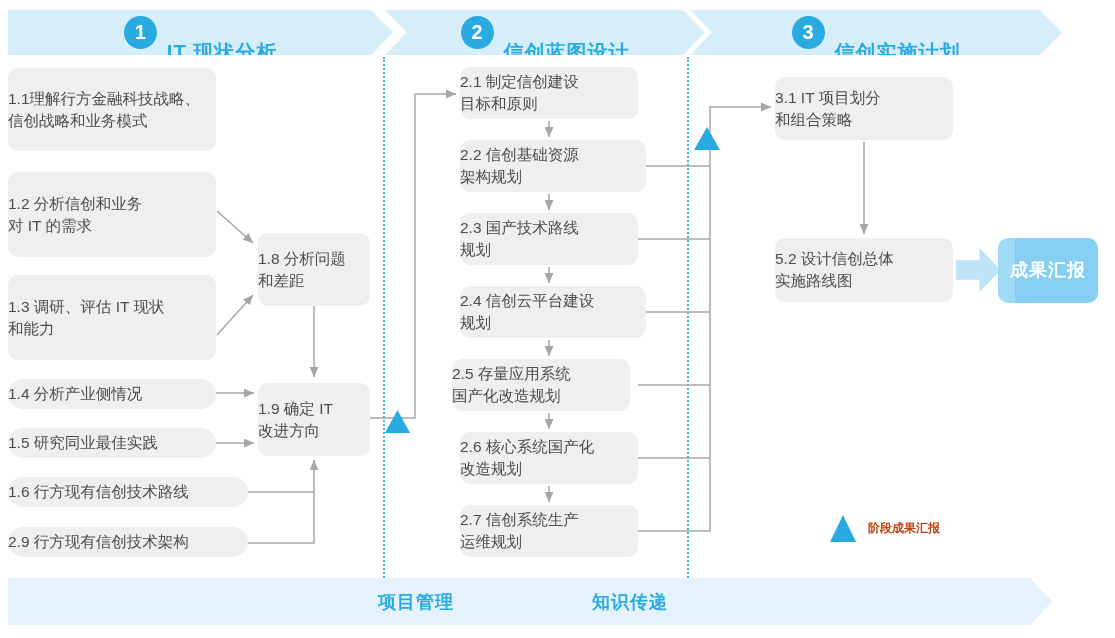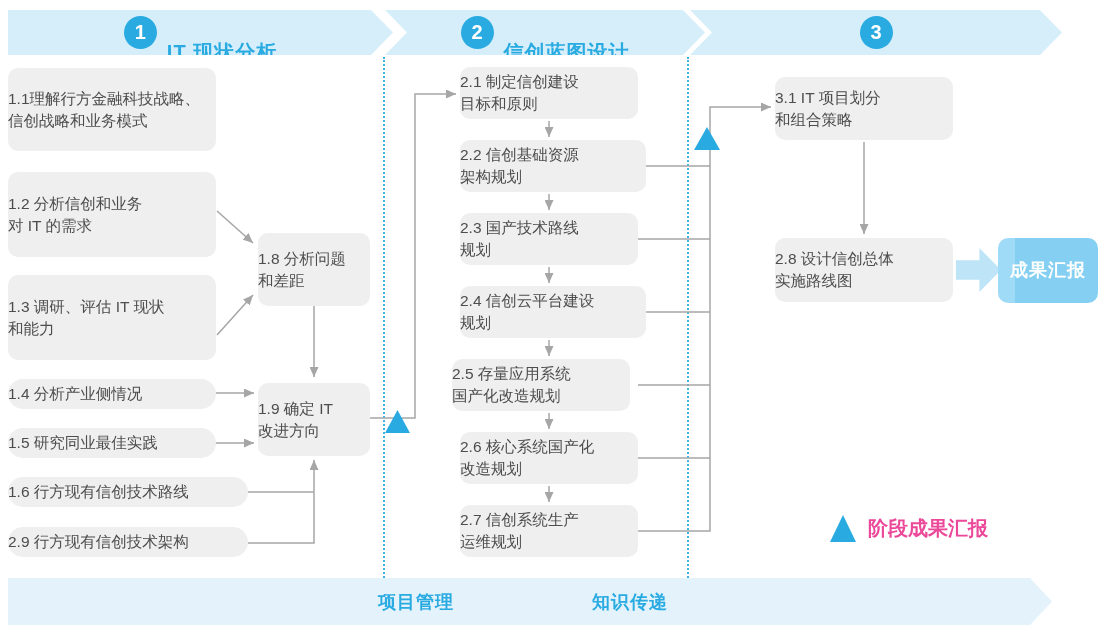--- a/index.html
+++ b/index.html
@@ -36,21 +36,21 @@
                clip-path:polygon(0 28%, 52% 28%, 52% 0, 100% 50%, 52% 100%, 52% 72%, 0 72%); }
   .result { position:absolute; left:998px; top:238px; width:100px; height:65px;
             background:linear-gradient(90deg,#9FDAF6 0 17px,#85D0F2 17px); border-radius:10px;
             color:#fff; font-weight:bold; font-size:18px; line-height:1.35; letter-spacing:1px;
             display:flex; flex-direction:row; align-items:center; justify-content:center; text-align:center; }
 
   
   .legend { position:absolute; left:830px; top:515px; display:flex; align-items:center; gap:12px; }
   .tri-up { width:0; height:0; border-left:13px solid transparent; border-right:13px solid transparent;
             border-bottom:27px solid #29ABE2; }
-  .legend-label { font-size:20px; font-weight:bold; color:#ec4899; white-space:nowrap; }
+  .legend-label { font-size:12px; font-weight:bold; color:#c2410c; white-space:nowrap; }
 
   
   .footer { position:absolute; left:8px; top:578px; width:1044px; height:47px; background:#E3F2FB;
             clip-path:polygon(0 0, calc(100% - 22px) 0, 100% 50%, calc(100% - 22px) 100%, 0 100%); }
   .footer .flabel { position:absolute; top:50%; transform:translateY(-50%); color:#29ABE2;
                     font-weight:bold; font-size:18px; letter-spacing:1px; white-space:nowrap; }
   #flabel1 { left:370px; }
   #flabel2 { left:584px; }
 </style>
 </head>
@@ -61,20 +61,21 @@
   <div class="banner" id="banner1">
     <span class="num">1</span>
     <span class="ttl">IT 现状分析</span>
   </div>
   <div class="banner" id="banner2">
     <span class="num">2</span>
     <span class="ttl">信创蓝图设计</span>
   </div>
   <div class="banner" id="banner3">
     <span class="num">3</span>
+    <span class="ttl">信创实施计划</span>
   </div>
 
   <div class="divider" id="divider1"></div>
   <div class="divider" id="divider2"></div>
 
   <svg class="connectors" width="1115" height="638" viewBox="0 0 1115 638">
     <defs>
       <marker id="ah" markerWidth="10" markerHeight="9" refX="10" refY="4.5" orient="auto" markerUnits="userSpaceOnUse">
         <path d="M0,0 L10,4.5 L0,9 Z" fill="#A6A6A6"></path>
       </marker>
@@ -166,21 +167,21 @@
   <div class="gbox" style="left:460px;top:505px;width:178px;height:52px">
     <span>2.7 信创系统生产</span>
     <span>运维规划</span>
   </div>
 
   <div class="gbox" style="left:775px;top:77px;width:178px;height:63px">
     <span>3.1 IT 项目划分</span>
     <span>和组合策略</span>
   </div>
   <div class="gbox" style="left:775px;top:238px;width:178px;height:64px">
-    <span>2.8 设计信创总体</span>
+    <span>5.2 设计信创总体</span>
     <span>实施路线图</span>
   </div>
 
   <div class="fat-arrow"></div>
   <div class="result">
     <span>成果</span>
     <span>汇报</span>
   </div>
 
   <div class="legend">

